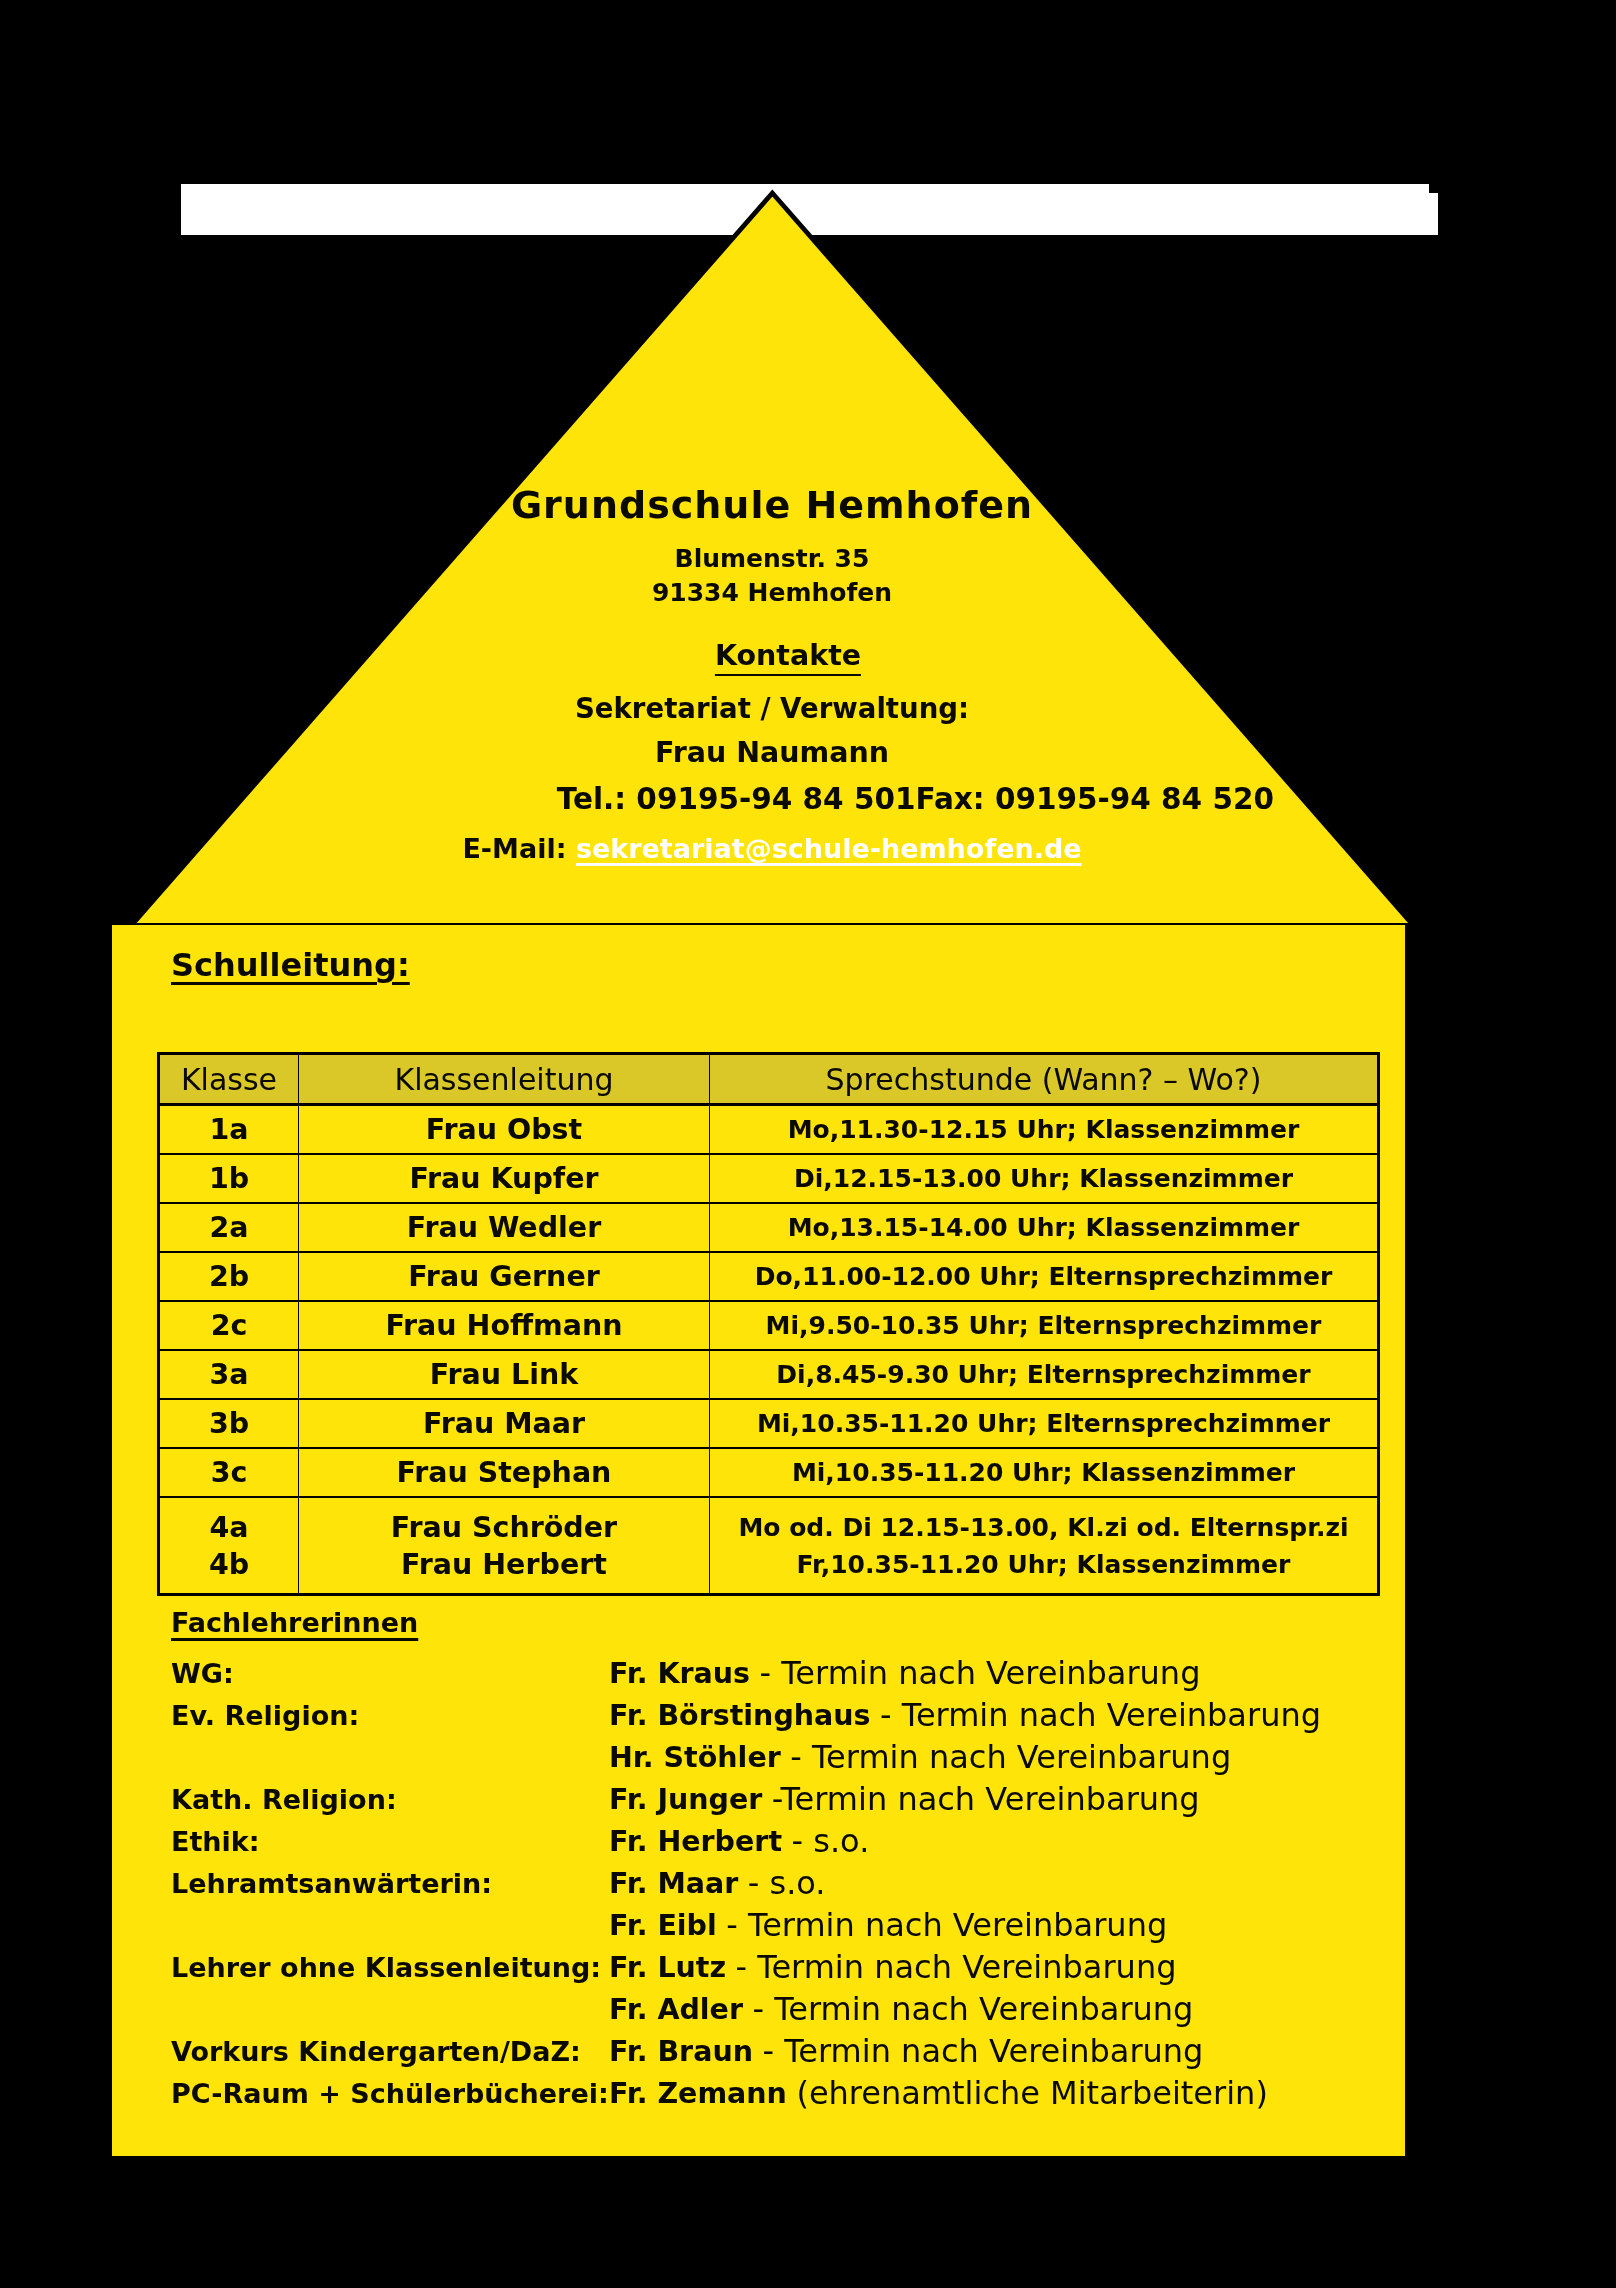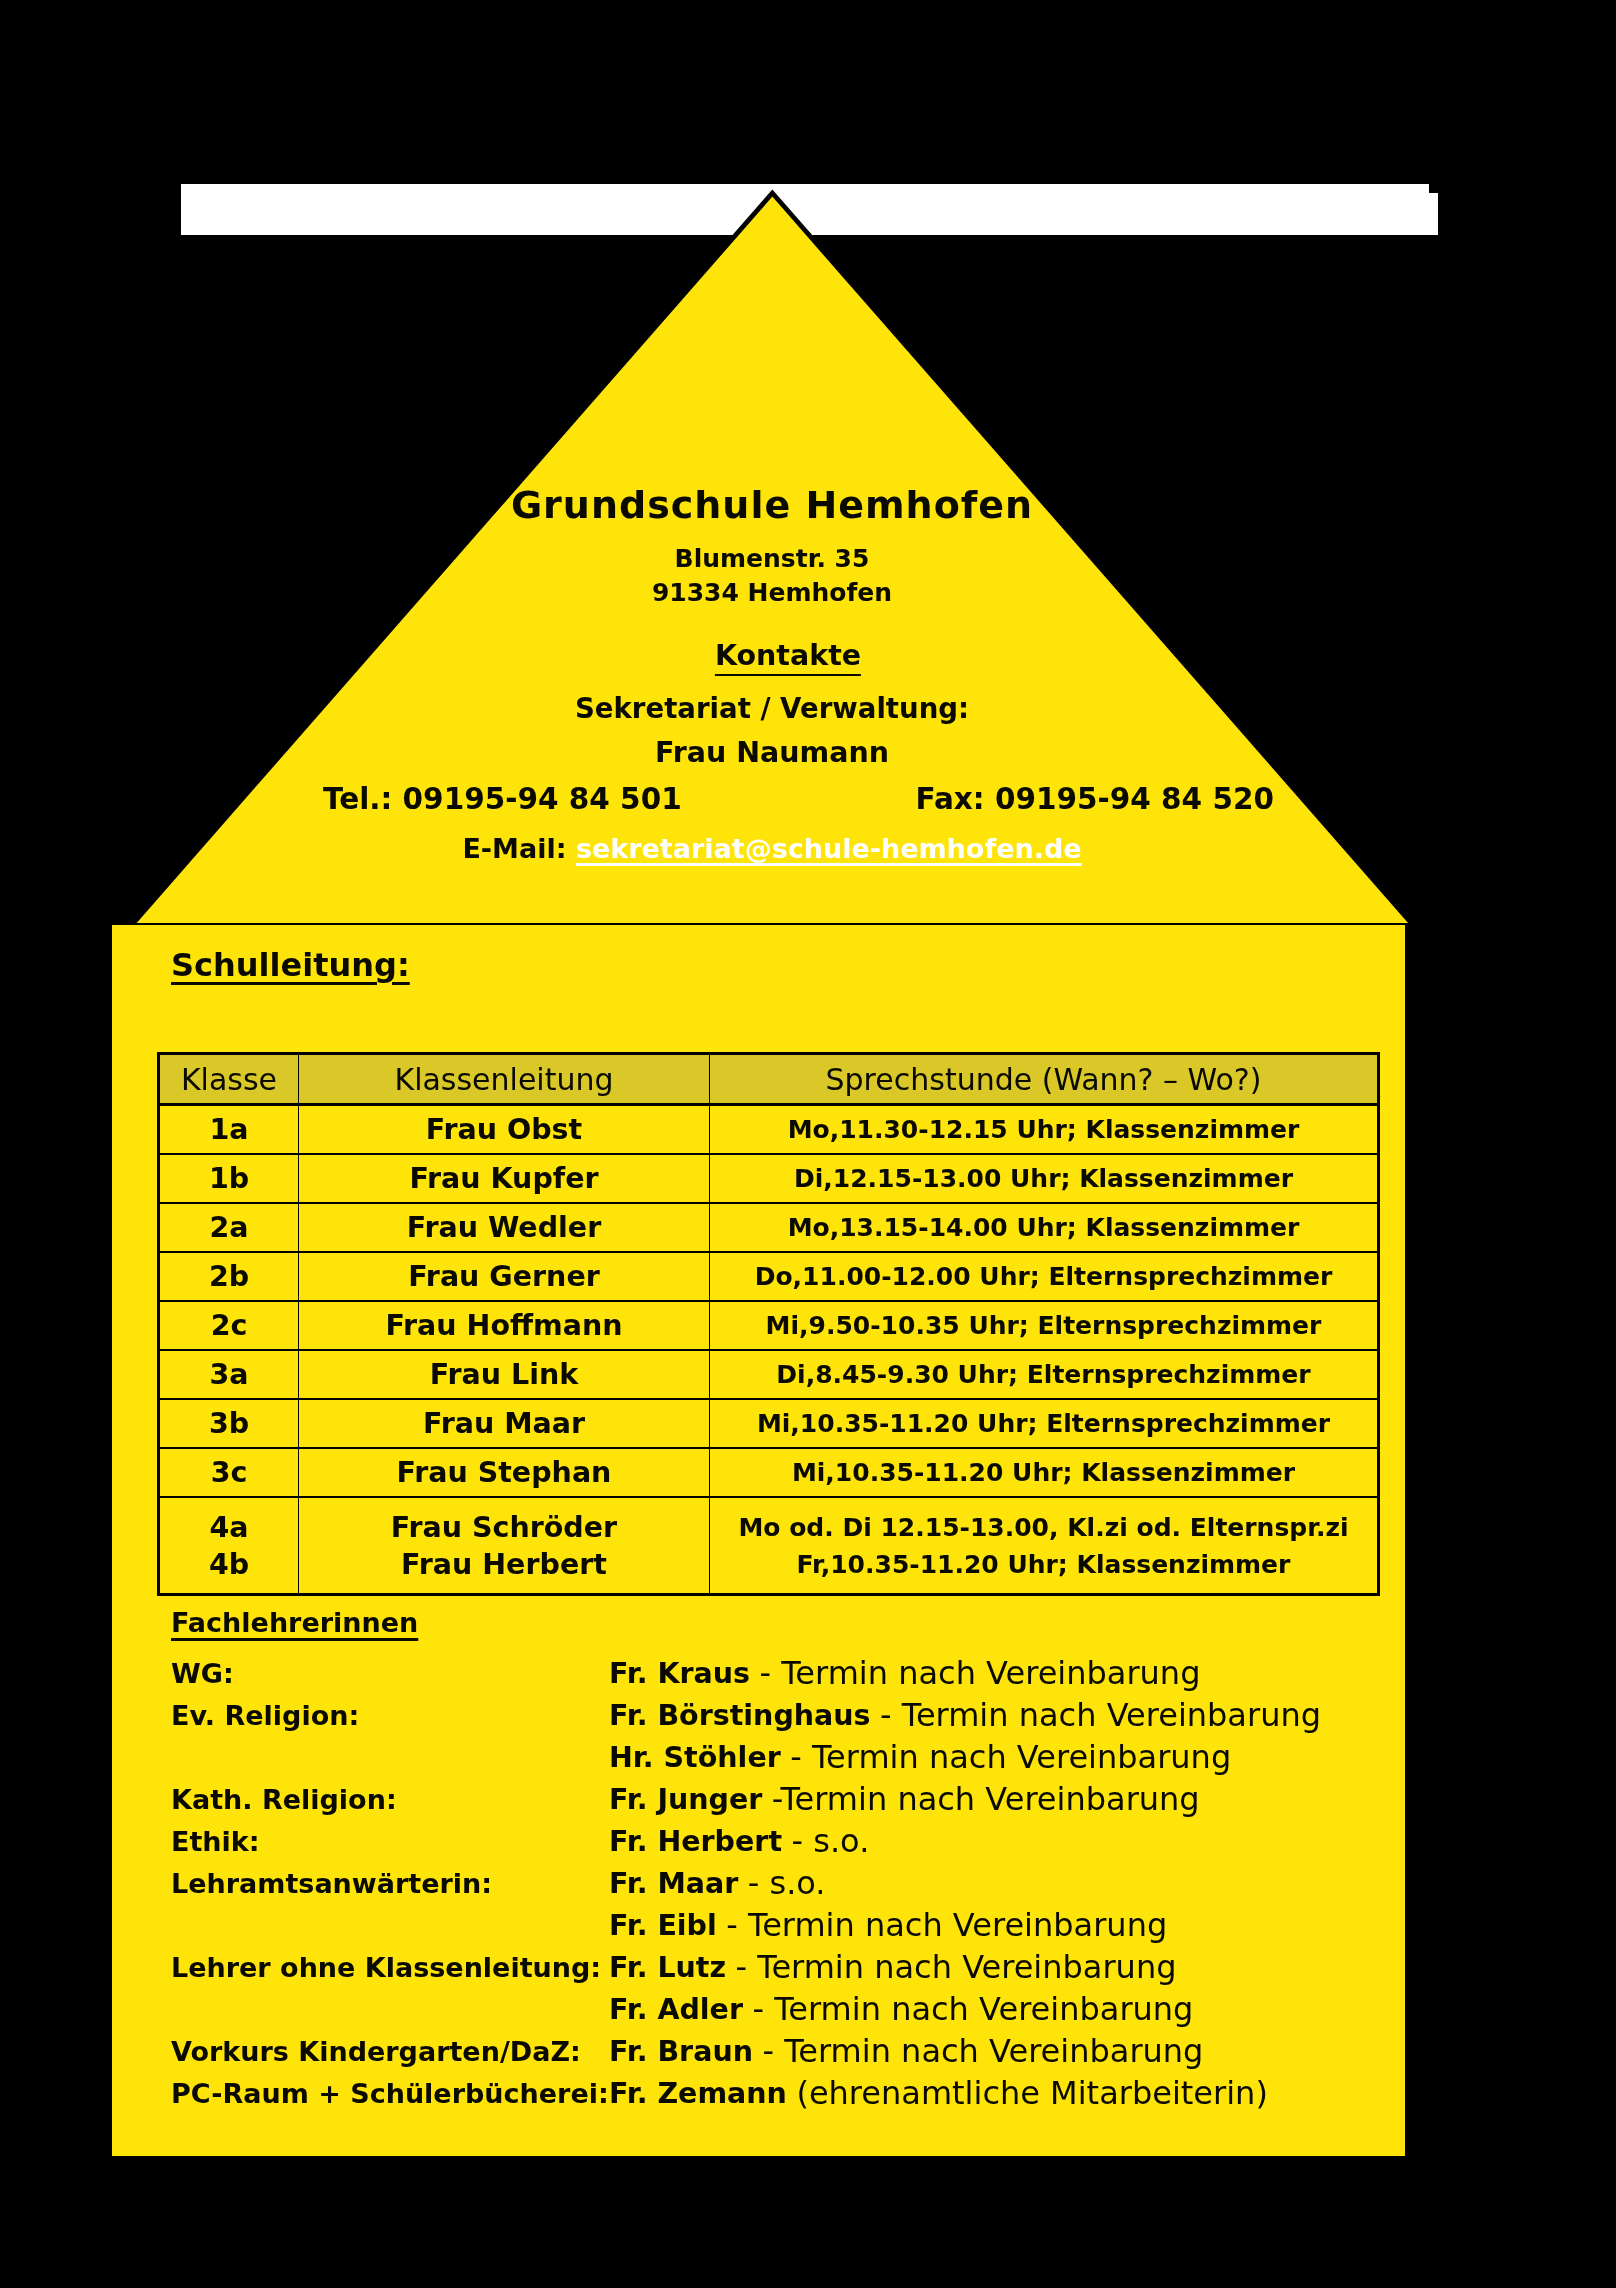--- a/index.html
+++ b/index.html
@@ -15,22 +15,22 @@
   
   .house-body{position:absolute;left:112px;top:925px;width:1293px;height:1231px;background:#ffe40a;}
   
   .c{position:absolute;left:772px;transform:translateX(-50%);white-space:nowrap;text-align:center;}
   .school-name{top:483px;font-size:38px;font-weight:700;letter-spacing:1px;}
   .addr1{top:544px;font-size:25px;font-weight:700;}
   .addr2{top:578px;font-size:25px;font-weight:700;}
   .kontakte{top:639px;font-size:28.5px;font-weight:700;border-bottom:2.9px solid #0a0a00;padding-bottom:1.9px;margin-left:16px;}
   .sekretariat{top:692px;font-size:27.6px;font-weight:700;}
   .naumann{top:736px;font-size:28.5px;font-weight:700;}
-  .telfax{position:absolute;left:323px;top:782px;width:951px;display:flex;justify-content:space-between;
-          font-size:29.5px;font-weight:700;white-space:nowrap;gap:46px;}
+  .telfax{position:absolute;left:323px;top:782px;width:951px;display:flex;justify-content:flex-end;
+          font-size:29.5px;font-weight:700;white-space:nowrap;}
   .email-line{top:833px;font-size:27px;font-weight:700;}
   .email-line a{color:#ffffff;text-decoration:underline;text-decoration-thickness:2.9px;text-underline-offset:4.8px;}
   
   .left{position:absolute;left:171px;white-space:nowrap;}
   .schulleitung-h{top:946px;font-size:32px;font-weight:700;text-decoration:underline;text-decoration-thickness:2.9px;text-underline-offset:5.7px;}
   .schulleitung-line{top:995px;font-size:27px;font-weight:700;}
   
   table.klassen{position:absolute;left:157px;top:1052px;width:1219px;border-collapse:collapse;table-layout:fixed;
                 border:3.8px solid #000;}
   table.klassen td,table.klassen th{border:1.9px solid #000;border-top-width:2.9px;vertical-align:middle;padding:0;}

